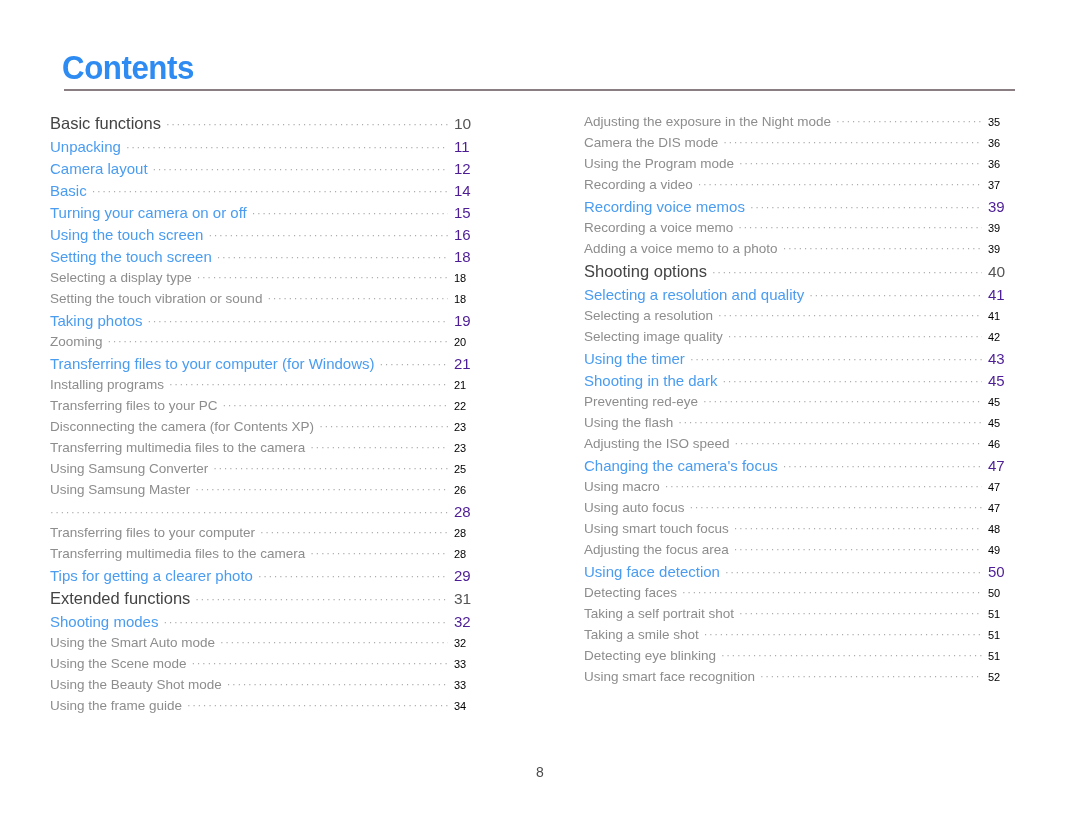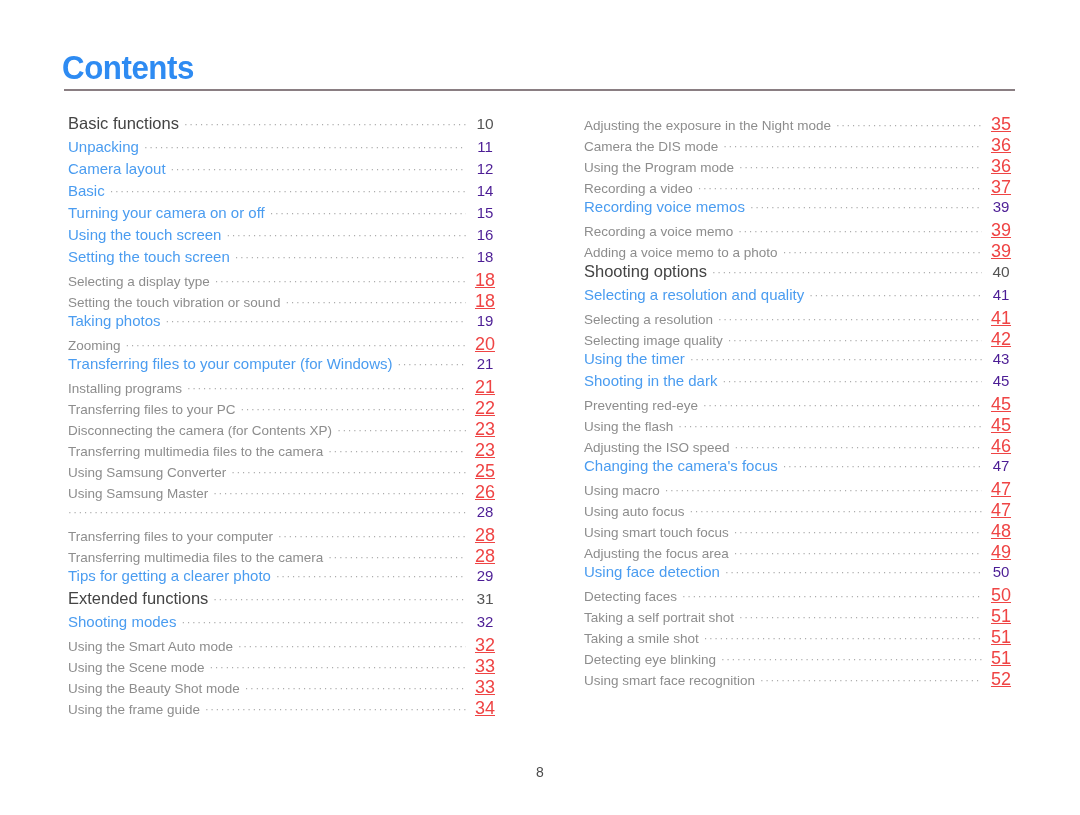--- a/index.html
+++ b/index.html
@@ -47,21 +47,21 @@
   .columns {
     position: absolute;
     left: 0;
     top: 114px;
     width: 1080px;
   }
   .col {
     position: absolute;
     top: 0;
   }
-  .col-left  { left: 68px;  width: 430px; }
+  .col-left  { left: 50px;  width: 430px; }
   .col-right { left: 584px; width: 430px; }
 
   
   .entry {
     display: flex;
     align-items: baseline;
     width: 100%;
     white-space: nowrap;
     overflow: hidden;
   }
@@ -74,21 +74,21 @@
     overflow: hidden;
     white-space: nowrap;
     letter-spacing: 1.6px;
     font-size: 11px;
     color: #a8a8a8;
     position: relative;
     top: -1px;
   }
   .entry .pagenum {
     flex: 0 0 auto;
-    text-align: center;
+    text-align: left;
     padding-left: 6px;
   }
 
   
   .lvl1 {
     height: 24px;
     font-size: 16.5px;
     color: #444444;
   }
   .lvl1 .pagenum { width: 26px; font-size: 15.5px; color: #555555; }
@@ -101,21 +101,21 @@
     color: #4a9cf0;
   }
   .lvl2 .pagenum { width: 26px; font-size: 15px; color: #4c1d95; }
 
   
   .lvl3 {
     height: 21px;
     font-size: 13.5px;
     color: #8d8d8d;
   }
-  .lvl3 .pagenum { width: 26px; font-size: 18px; color: #ef4444; text-decoration: underline; }
+  .lvl3 .pagenum { width: 26px; font-size: 11px; color: #000000; }
 
   
   .footer-pagenum {
     position: absolute;
     left: 0;
     right: 0;
     top: 764px;
     text-align: center;
     font-size: 14px;
     color: #4b4b4b;

